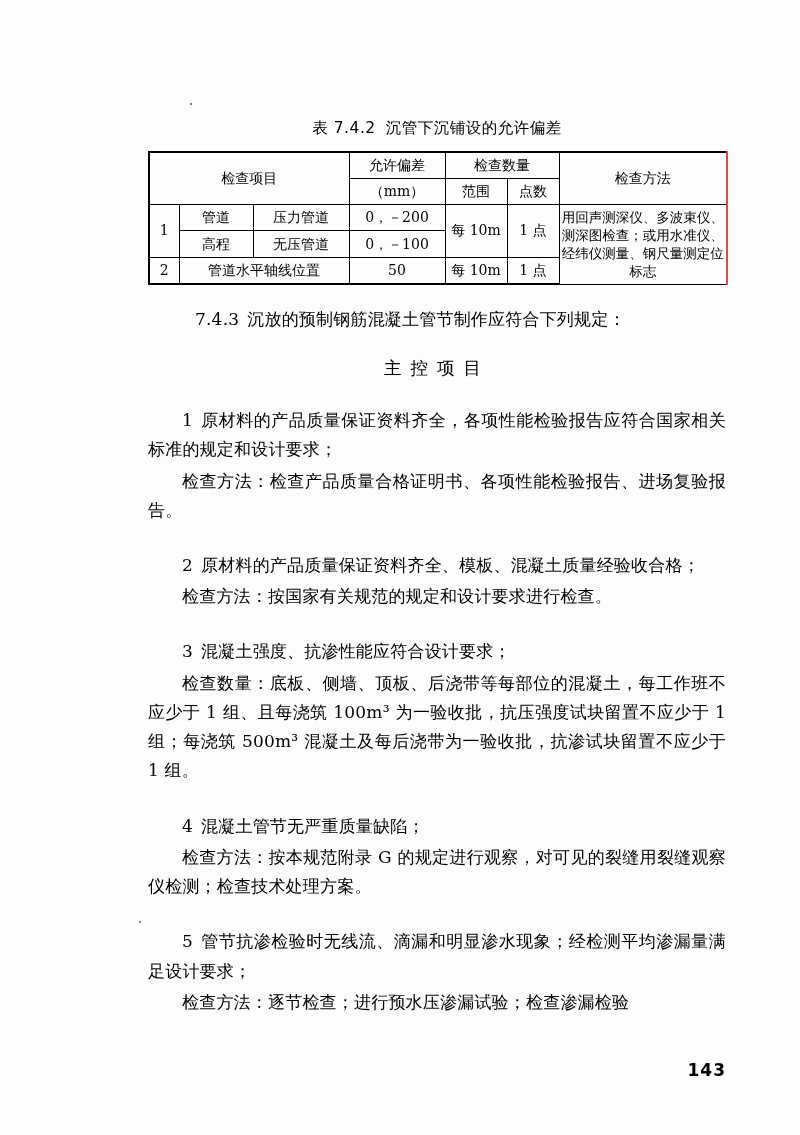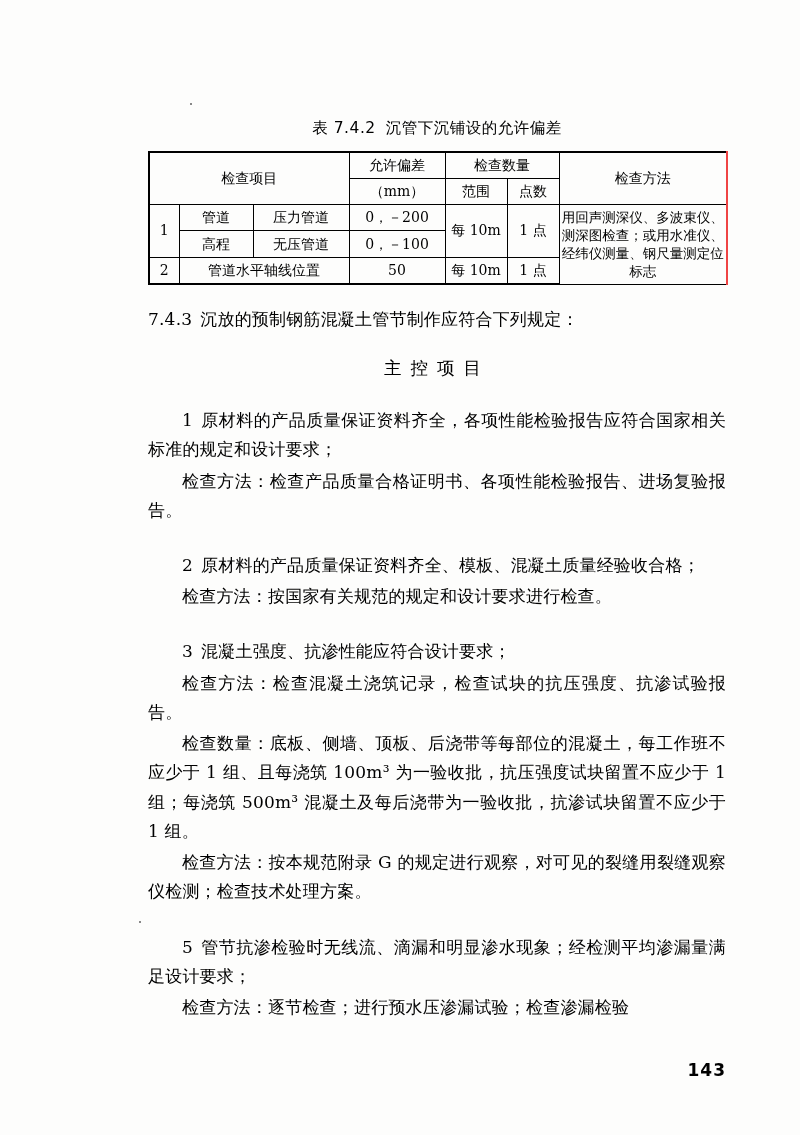--- a/index.html
+++ b/index.html
@@ -65,20 +65,21 @@
     padding-left: 8px;
     padding-right: 6px;
     line-height: 1.45;
     font-size: 13.5px;
   }
   .clause-head {
     font-size: 17px;
     line-height: 1.7;
     margin-top: 20px;
     letter-spacing: 0.2px;
+    margin-left: 47px;
   }
   .clause-head .cnum { margin-right: 8px; }
   .section-title {
     text-align: center;
     font-size: 17.5px;
     letter-spacing: 9px;
     margin-top: 22px;
     margin-bottom: 8px;
     font-family: "DejaVu Serif", "Liberation Serif", serif;
   }
@@ -197,26 +198,26 @@
       <span class="lead">2</span><span>原材料的产品质量保证资料齐全、模板、混凝土质量经验收合格；</span>
     </div>
     <div class="sub">
       <span class="lead2">检查方法：按国家有关规范的规定和设计要求进行检查。</span>
     </div>
 
     <div class="item">
       <span class="lead">3</span><span>混凝土强度、抗渗性能应符合设计要求；</span>
     </div>
     <div class="sub">
-      <span class="lead2">检查方法：检查混凝土浇筑记录，检查试块的抗压强度、抗渗试验报告。</span>
-    </div>
-    <div class="sub">
       <span class="lead2"><span>检查数量：</span><span>底板、侧墙、顶板、后浇带等每部位的混凝土，每工作班不应少于 1 组、且每浇筑 100m³ 为一验收批，抗压强度试块留置不应少于 1 组；每浇筑 500m³ 混凝土及每后浇带为一验收批，抗渗试块留置不应少于 1 组。</span></span>
     </div>
 
+    <div class="item">
+      <span class="lead">4</span><span>混凝土管节无严重质量缺陷；</span>
+    </div>
     <div class="sub">
       <span class="lead2">检查方法：按本规范附录 G 的规定进行观察，对可见的裂缝用裂缝观察仪检测；检查技术处理方案。</span>
     </div>
 
     <div class="item">
       <span class="lead">5</span><span>管节抗渗检验时无线流、滴漏和明显渗水现象；经检测平均渗漏量满足设计要求；</span>
     </div>
     <div class="sub">
       <span class="lead2">检查方法：逐节检查；进行预水压渗漏试验；检查渗漏检验</span>
     </div>

